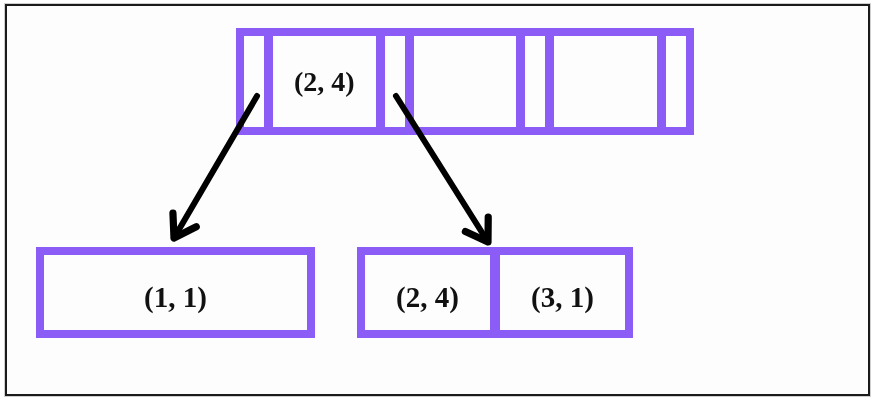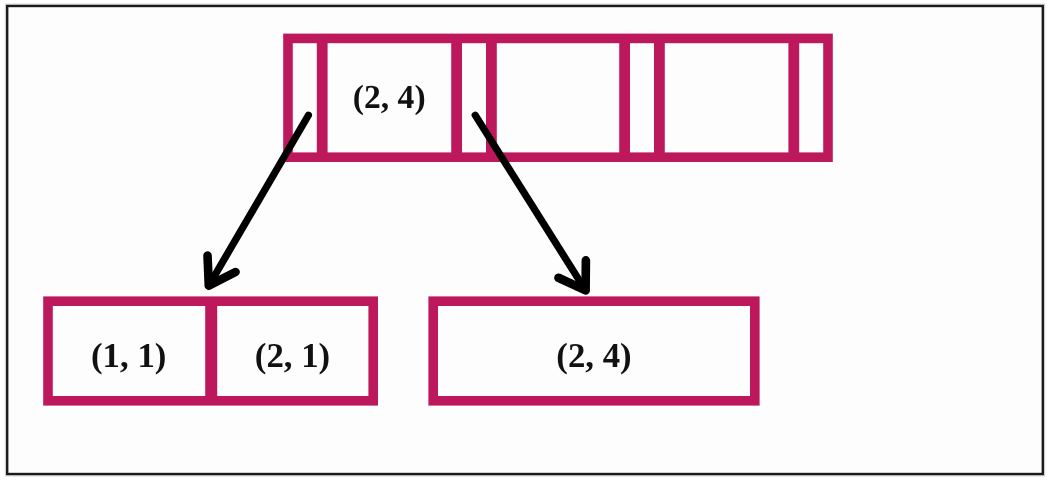--- a/index.html
+++ b/index.html
@@ -21,21 +21,21 @@
     top: 4px;
     width: 865px;
     height: 392px;
     border: 2.5px solid #1b1b1b;
     box-shadow: 0 0 0 1px #cfcfcf;
     background: #fdfdfd;
     box-sizing: border-box;
   }
   .node {
     position: absolute;
-    background: #be185d;
+    background: #8b5cf6;
     display: flex;
     flex-direction: row;
     box-sizing: border-box;
     padding: 8px;
     gap: 9px;
   }
   .node .cell {
     background: #fdfdfd;
     display: flex;
     align-items: center;
@@ -99,28 +99,28 @@
     <div class="cell key">
       <span class="label"></span>
     </div>
     <div class="cell pointer"></div>
   </div>
 
   <div class="node leaf-node leaf-left">
     <div class="cell">
       <span class="label">(1, 1)</span>
     </div>
-    <div class="cell">
-      <span class="label">(2, 1)</span>
-    </div>
   </div>
 
   <div class="node leaf-node leaf-right">
     <div class="cell">
       <span class="label">(2, 4)</span>
+    </div>
+    <div class="cell">
+      <span class="label">(3, 1)</span>
     </div>
   </div>
 
   <svg class="arrows-layer" viewBox="0 0 877 408" xmlns="http://www.w3.org/2000/svg">
     <defs>
       <marker id="arrowhead" viewBox="0 0 12 12" refX="9.5" refY="6" markerWidth="6" markerHeight="6" orient="auto">
         <path d="M2.5,1.5 L9.5,6 L2.5,10.5" fill="none" stroke="#000000" stroke-width="2.4" stroke-linecap="round" stroke-linejoin="round"></path>
       </marker>
     </defs>
     <line x1="257" y1="96" x2="174" y2="238" stroke="#000000" stroke-width="6" stroke-linecap="round" marker-end="url(#arrowhead)"></line>

